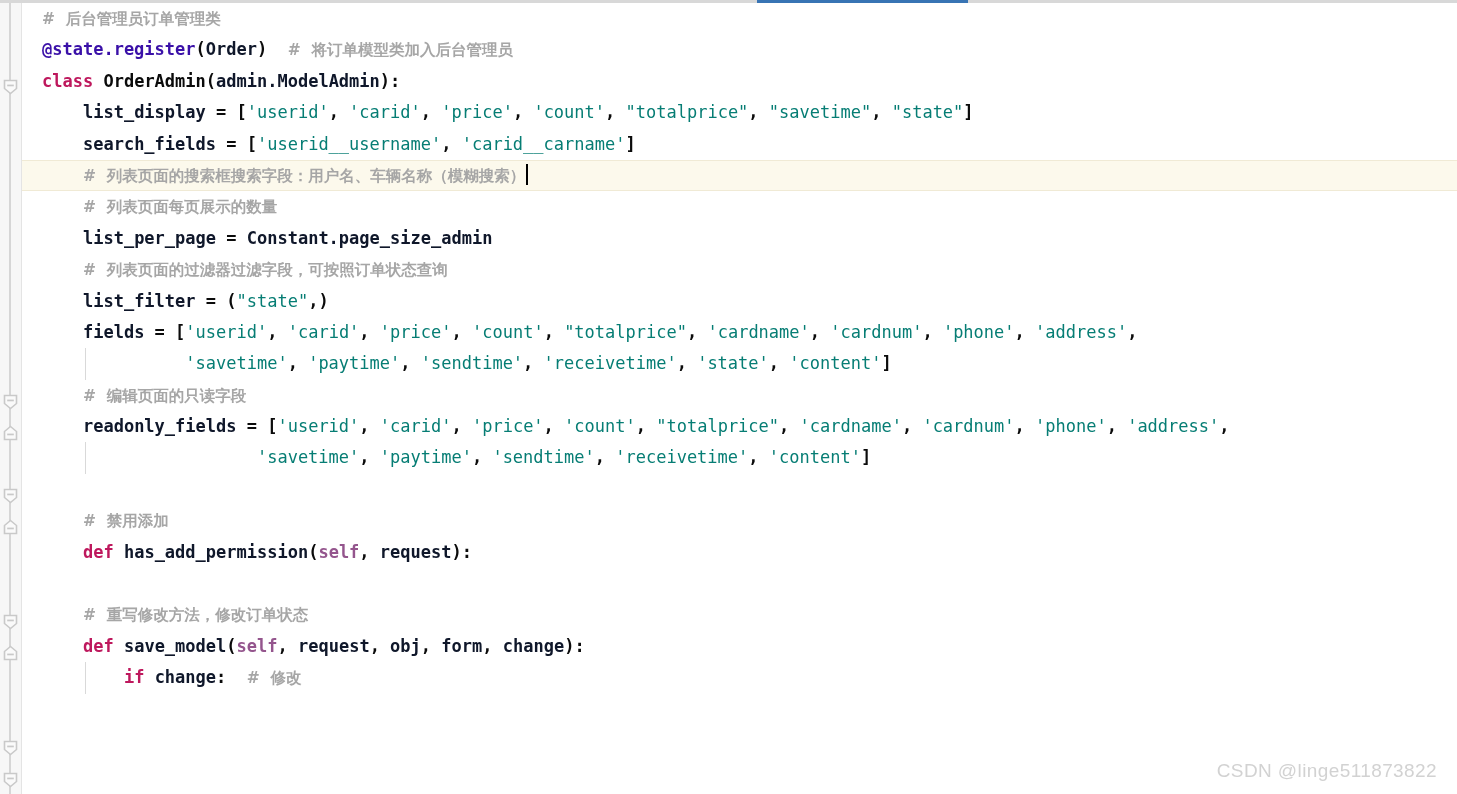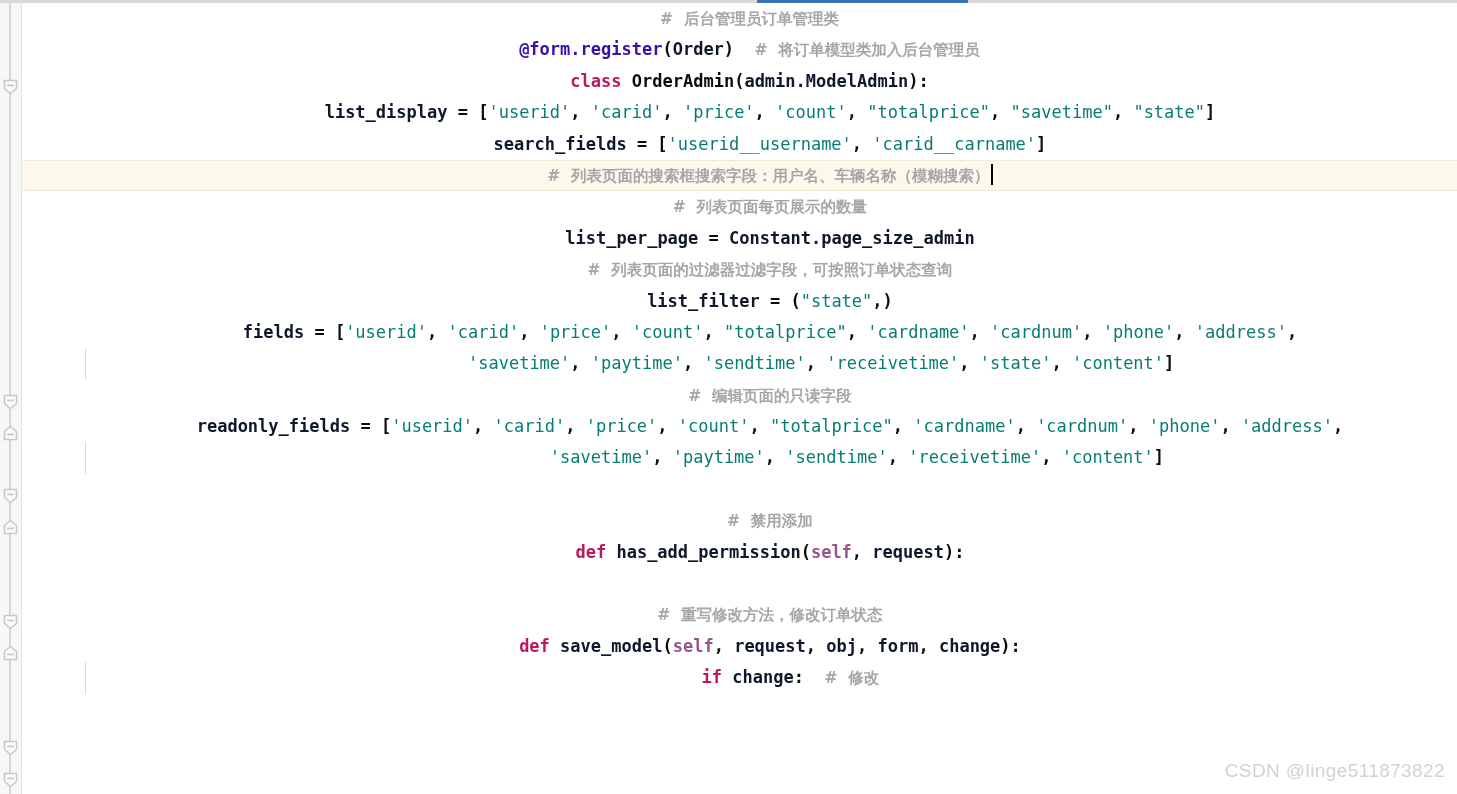--- a/index.html
+++ b/index.html
@@ -73,21 +73,20 @@
   }
 
   .line {
     position: relative;
     height: 31.4px;
     line-height: 31.4px;
     font-size: 17px;
     white-space: pre;
     letter-spacing: 0px;
     color: #000000;
-    text-align: center;
   }
   .line.caret-line {
     background: #fcf9ec;
     box-shadow: inset 0 1px 0 #f0ead5, inset 0 -1px 0 #f0ead5;
   }
 
   .code {
     position: relative;
     padding-left: 20px;
   }
@@ -121,21 +120,21 @@
     width: 2px;
     height: 21px;
     background: #000000;
     vertical-align: -4px;
     margin-left: 1px;
   }
 
   
   .watermark {
     position: absolute;
-    right: 12px;
+    right: 20px;
     bottom: 12px;
     color: #d2d2d2;
     font-family: "Liberation Sans", sans-serif;
     font-size: 19px;
     letter-spacing: 0.4px;
     user-select: none;
   }
 </style>
 </head>
 <body>
@@ -201,21 +200,21 @@
           <svg width="17" height="17" viewBox="0 0 17 17">
             <path d="M2.5 2.5 h12 v8 l-6 5 l-6 -5 z" fill="#fafafa" stroke="#c9c9c9" stroke-width="1.6"></path>
             <rect x="5.2" y="6.6" width="6.6" height="1.7" fill="#c9c9c9"></rect>
           </svg>
         </div>
       </div>
   </div>
 
   <div class="editor" id="editor">
       <div class="line"><div class="code code-bold"><span class="tok-comment">#  后台管理员订单管理类</span></div></div>
-      <div class="line"><div class="code code-bold"><span class="tok-decorator">@form.register</span><span class="tok-punct">(</span><span class="tok-ident">Order</span><span class="tok-punct">)</span><span class="tok-plain">  </span><span class="tok-comment">#  将订单模型类加入后台管理员</span></div></div>
+      <div class="line"><div class="code code-bold"><span class="tok-decorator">@state.register</span><span class="tok-punct">(</span><span class="tok-ident">Order</span><span class="tok-punct">)</span><span class="tok-plain">  </span><span class="tok-comment">#  将订单模型类加入后台管理员</span></div></div>
       <div class="line"><div class="code code-bold"><span class="tok-keyword">class</span><span class="tok-plain"> </span><span class="tok-classname">OrderAdmin</span><span class="tok-punct">(</span><span class="tok-ident">admin.ModelAdmin</span><span class="tok-punct">):</span></div></div>
       <div class="line"><div class="code code-bold"><span class="tok-plain">    </span><span class="tok-ident">list_display </span><span class="tok-punct">= [</span><span class="tok-string">'userid'</span><span class="tok-punct">, </span><span class="tok-string">'carid'</span><span class="tok-punct">, </span><span class="tok-string">'price'</span><span class="tok-punct">, </span><span class="tok-string">'count'</span><span class="tok-punct">, </span><span class="tok-string">"totalprice"</span><span class="tok-punct">, </span><span class="tok-string">"savetime"</span><span class="tok-punct">, </span><span class="tok-string">"state"</span><span class="tok-punct">]</span></div></div>
       <div class="line"><div class="code code-bold"><span class="tok-plain">    </span><span class="tok-ident">search_fields </span><span class="tok-punct">= [</span><span class="tok-string">'userid__username'</span><span class="tok-punct">, </span><span class="tok-string">'carid__carname'</span><span class="tok-punct">]</span></div></div>
       <div class="line caret-line"><div class="code code-bold"><span class="tok-plain">    </span><span class="tok-comment">#  列表页面的搜索框搜索字段：用户名、车辆名称（模糊搜索）</span><span class="caret"></span></div></div>
       <div class="line"><div class="code code-bold"><span class="tok-plain">    </span><span class="tok-comment">#  列表页面每页展示的数量</span></div></div>
       <div class="line"><div class="code code-bold"><span class="tok-plain">    </span><span class="tok-ident">list_per_page </span><span class="tok-punct">= </span><span class="tok-ident">Constant.page_size_admin</span></div></div>
       <div class="line"><div class="code code-bold"><span class="tok-plain">    </span><span class="tok-comment">#  列表页面的过滤器过滤字段，可按照订单状态查询</span></div></div>
       <div class="line"><div class="code code-bold"><span class="tok-plain">    </span><span class="tok-ident">list_filter </span><span class="tok-punct">= (</span><span class="tok-string">"state"</span><span class="tok-punct">,)</span></div></div>
       <div class="line"><div class="code code-bold"><span class="tok-plain">    </span><span class="tok-ident">fields </span><span class="tok-punct">= [</span><span class="tok-string">'userid'</span><span class="tok-punct">, </span><span class="tok-string">'carid'</span><span class="tok-punct">, </span><span class="tok-string">'price'</span><span class="tok-punct">, </span><span class="tok-string">'count'</span><span class="tok-punct">, </span><span class="tok-string">"totalprice"</span><span class="tok-punct">, </span><span class="tok-string">'cardname'</span><span class="tok-punct">, </span><span class="tok-string">'cardnum'</span><span class="tok-punct">, </span><span class="tok-string">'phone'</span><span class="tok-punct">, </span><span class="tok-string">'address'</span><span class="tok-punct">,</span></div></div>
       <div class="line"><span class="iguide" style="left: 62.88px;"></span><div class="code code-bold"><span class="tok-plain">              </span><span class="tok-string">'savetime'</span><span class="tok-punct">, </span><span class="tok-string">'paytime'</span><span class="tok-punct">, </span><span class="tok-string">'sendtime'</span><span class="tok-punct">, </span><span class="tok-string">'receivetime'</span><span class="tok-punct">, </span><span class="tok-string">'state'</span><span class="tok-punct">, </span><span class="tok-string">'content'</span><span class="tok-punct">]</span></div></div>

